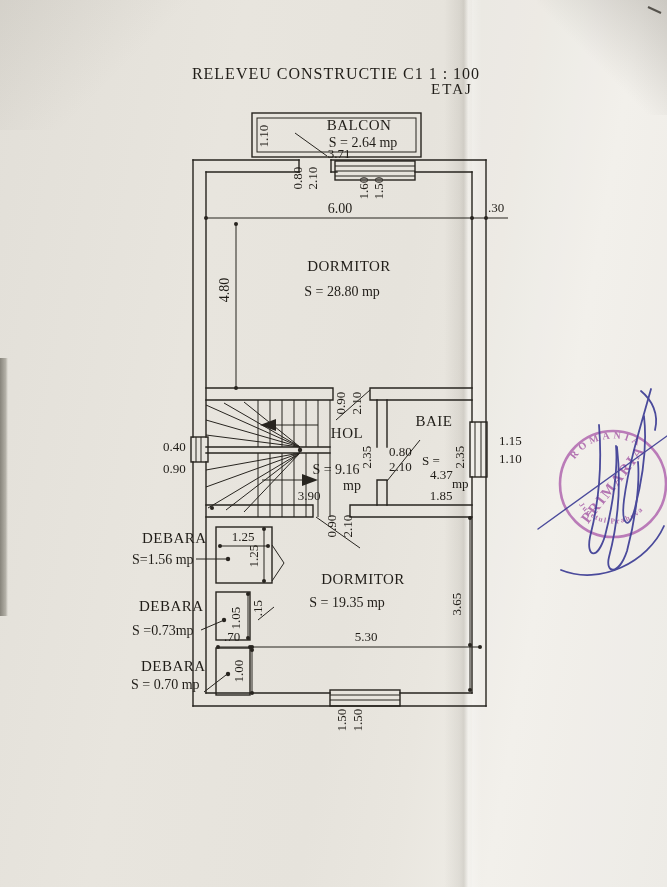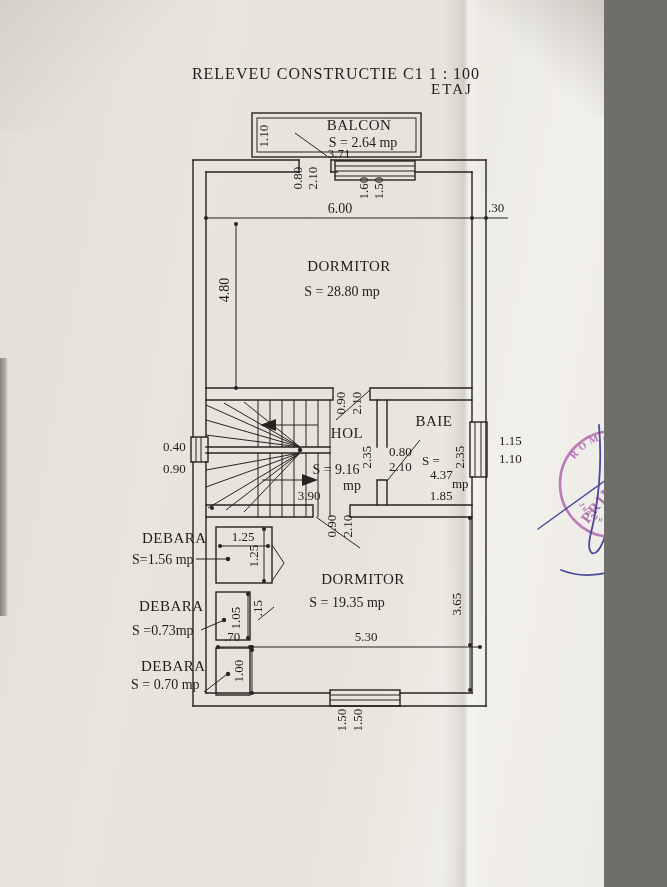--- a/index.html
+++ b/index.html
@@ -1,16 +1,16 @@
 <!DOCTYPE html>
 <html><head>
 <meta charset="utf-8">
 <style>
   html,body{margin:0;padding:0;background:#6f6e6a;}
-  .page{position:relative;width:604px;height:887px;overflow:hidden;
+  .page{position:relative;width:667px;height:887px;overflow:hidden;
         background:linear-gradient(100deg,#e2dfd8 0%,#e8e5de 30%,#e6e3dc 55%,#e9e6df 66%,#efede7 78%,#eae7e1 100%);
         font-family:"Liberation Serif", serif;}
   .crease{position:absolute;left:444px;top:0;width:38px;height:100%;pointer-events:none;
         background:linear-gradient(90deg,rgba(120,115,105,0) 0%,rgba(120,115,105,.12) 40%,rgba(90,85,75,.16) 52%,rgba(255,255,255,.34) 64%,rgba(255,255,255,0) 100%);}
   .rlight{position:absolute;left:472px;top:0;width:195px;height:100%;background:rgba(255,255,255,.18);pointer-events:none;}
   .corner{position:absolute;right:0;top:0;width:130px;height:115px;pointer-events:none;
         background:linear-gradient(225deg,rgba(105,100,90,.28) 0%,rgba(105,100,90,0) 55%);}
   .tlshade{position:absolute;left:0;top:0;width:190px;height:130px;pointer-events:none;
         background:linear-gradient(135deg,rgba(120,115,105,.13),rgba(0,0,0,0) 60%);}
   .ledge{position:absolute;left:0;top:358px;width:8px;height:258px;pointer-events:none;

